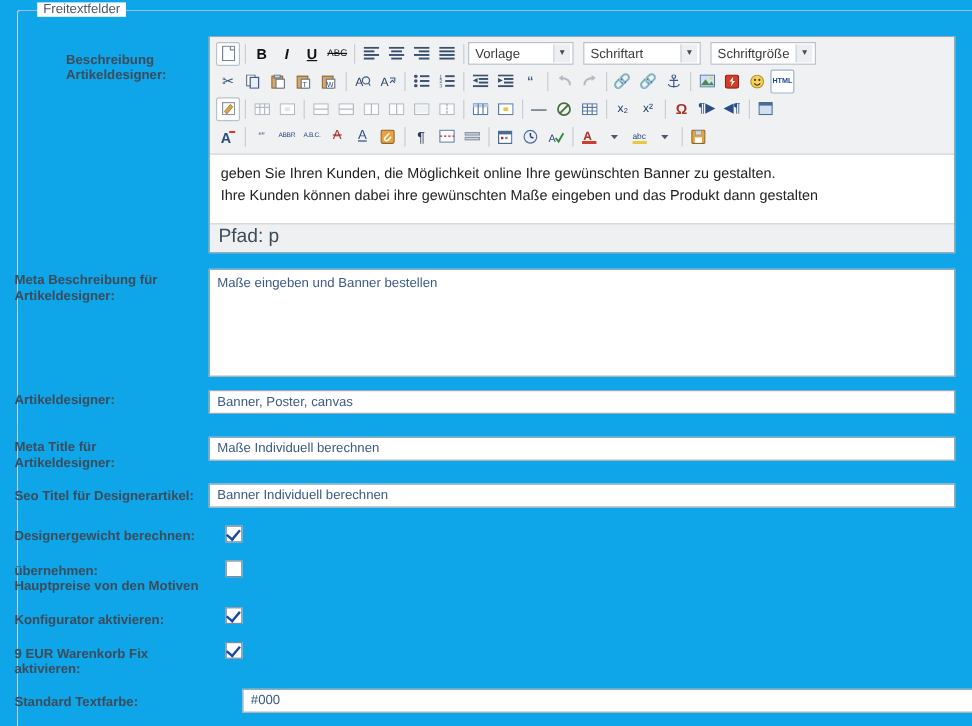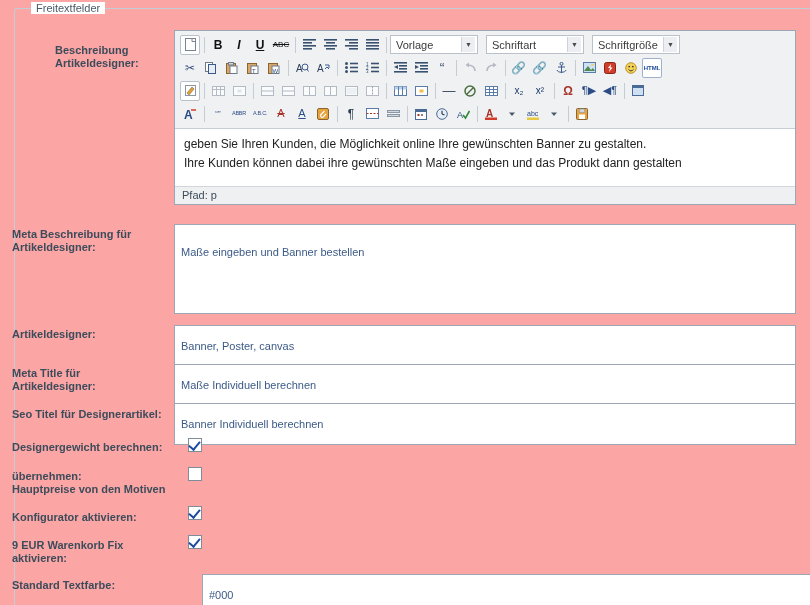--- a/index.html
+++ b/index.html
@@ -13,21 +13,21 @@
     overflow: hidden;
     font-family: "Liberation Sans", sans-serif;
     font-size: 11px;
     color: #333333;
   }
 
   .page {
     position: relative;
     width: 810px;
     height: 605px;
-    background: #fca5a5;
+    background: #0ea5e9;
   }
 
   
   .fieldset {
     position: absolute;
     left: 14px;
     top: 8px;
     width: 800px;
     height: 600px;
     border: 1px solid #c3cdd6;
@@ -140,36 +140,36 @@
   }
   .editor-body p {
     margin: 0 0 2px 0;
     font-size: 12px;
     color: #222222;
     line-height: 17px;
   }
   .editor-status {
     background: #eff0f2;
     border-top: 1px solid #d2d6dc;
-    font-size: 11px;
+    font-size: 16px;
     color: #3c4c5a;
     padding: 2px 6px 3px 7px;
   }
 
   
   .field {
     position: absolute;
     left: 174px;
     background: #ffffff;
     border: 1px solid #9ba7b4;
     box-sizing: border-box;
     font-family: "Liberation Sans", sans-serif;
     font-size: 11px;
     color: #3b5a86;
-    padding: 20px 6px;
+    padding: 4px 6px;
     outline: none;
   }
   textarea.field {
     resize: none;
     line-height: 14px;
     overflow: hidden;
   }
 
   
   .cbox {

